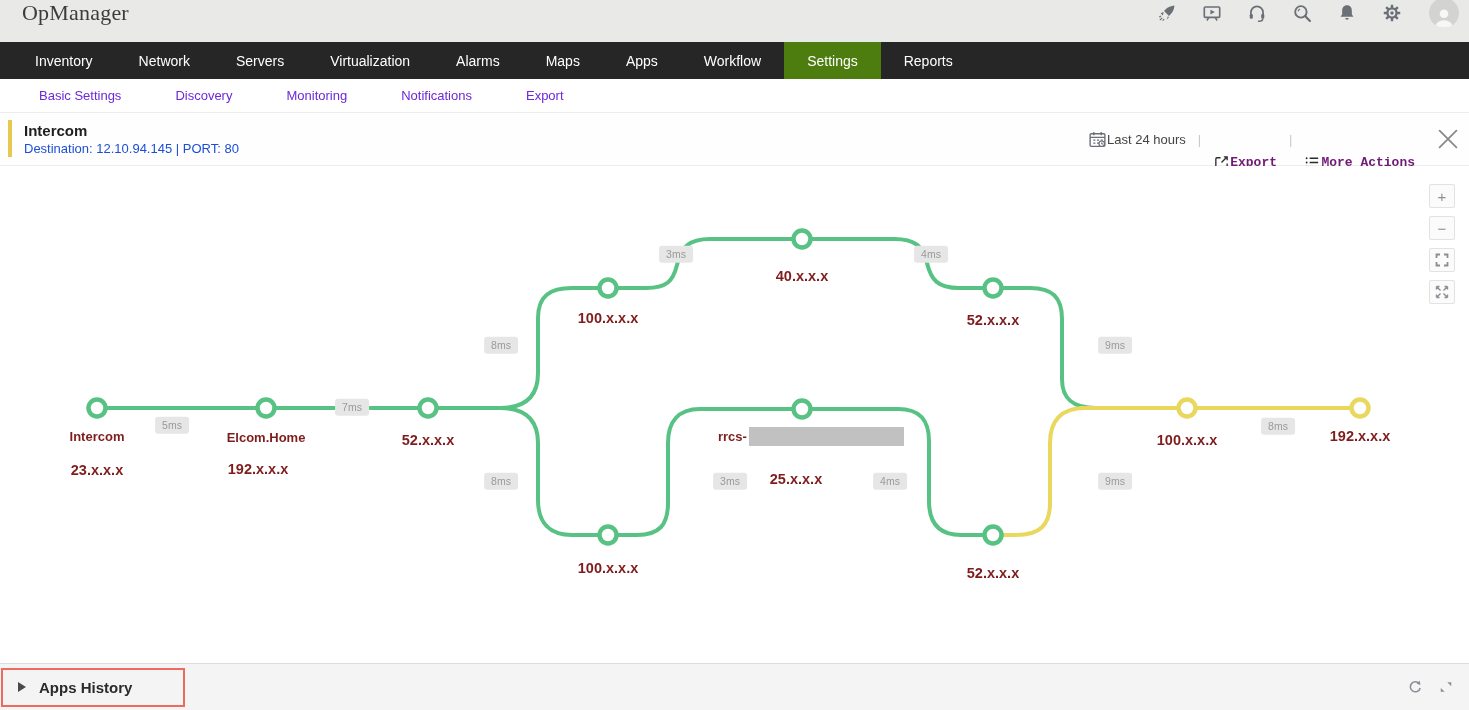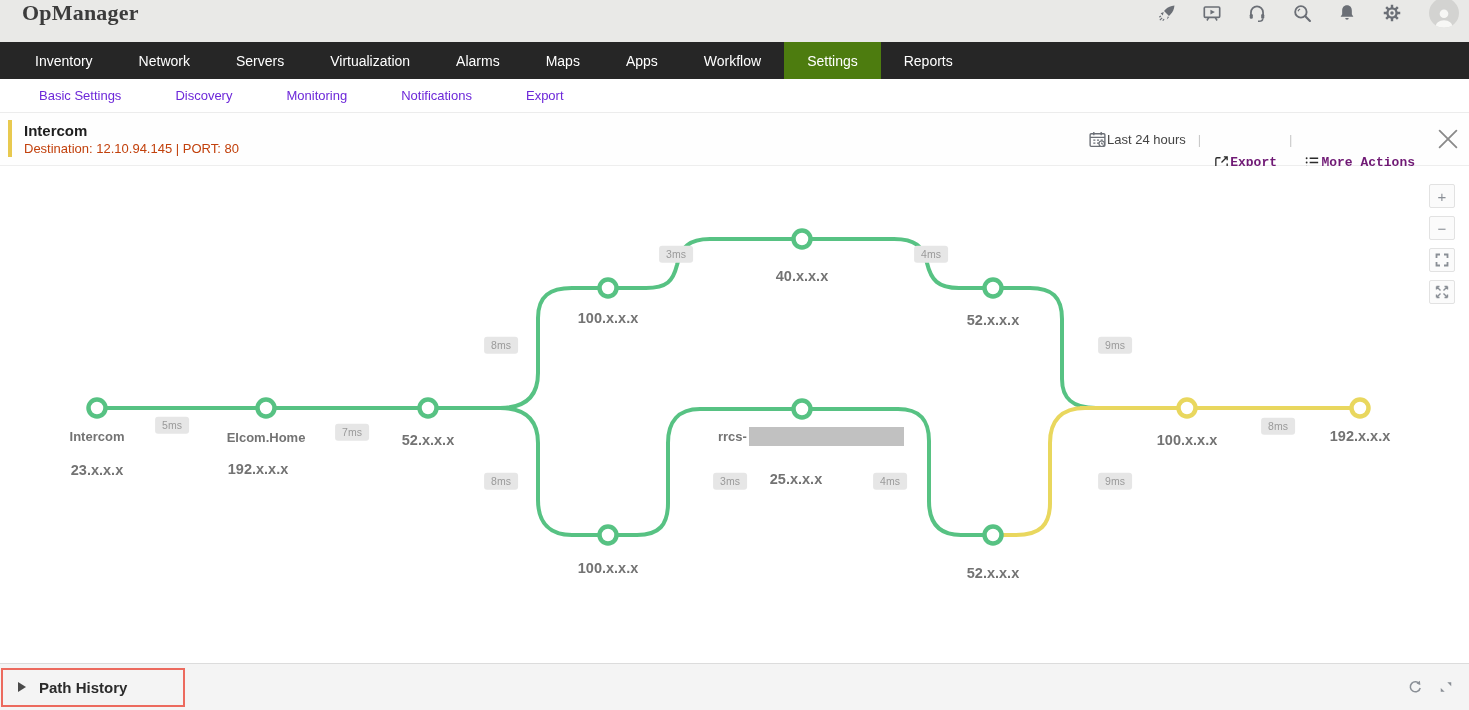--- a/index.html
+++ b/index.html
@@ -2,50 +2,50 @@
 <html><head>
 <meta charset="utf-8">
 <style>
   * { box-sizing: border-box; margin: 0; padding: 0; }
   html,body { width:1469px; height:710px; }
   body {
     font-family: "Liberation Sans", sans-serif;
     background:#ffffff; color:#222; overflow:hidden; position:relative;
   }
   
-  .topbar { height:42px; background:#e9e9e7; display:flex; align-items:center; padding:0 10px 16px 22px;font-weight:bold; }
+  .topbar { height:42px; background:#e9e9e7; display:flex; align-items:center; padding:0 10px 16px 22px; }
   .logo { font-family:"Liberation Serif", serif; font-size:22px; color:#3c3c3c; letter-spacing:.2px; }
   .topbar-spacer { flex:1; }
   .topbar-icons { display:flex; align-items:center; gap:21px; }
   .tico { width:24px; height:24px; display:flex; align-items:center; justify-content:center; cursor:pointer; }
   .tico svg { display:block; }
   .avatar { width:30px; height:30px; border-radius:50%; background:#d3d3d1; display:flex; align-items:flex-end; justify-content:center; overflow:hidden; margin-left:4px; }
   
   .mainnav { height:37px; background:#262626; display:flex; align-items:stretch; padding-left:12px; }
   .navitem { color:#fff; font-size:14px; display:flex; align-items:center; padding:0 23px; cursor:pointer; }
   .navitem.active { background:#4d7c0f; }
   
   .subnav { height:34px; background:#ffffff; border-bottom:1px solid #ececec; display:flex; align-items:stretch; padding-left:12px; }
   .subitem { color:#6d28d9; font-size:13px; display:flex; align-items:center; padding:0 27px; cursor:pointer; }
   
   .viewheader { height:53px; background:#fefefe; border-bottom:1px solid #eeeeee; position:relative; display:flex; align-items:center; }
   .accentbar { position:absolute; left:8px; top:7px; width:4px; height:37px; background:#e8c94f; }
   .vh-titles { margin-left:24px; }
   .vh-title { font-size:15px; font-weight:bold; color:#1f1f1f; }
-  .vh-sub { font-size:13px; color:#c2410c; margin-top:2px; }
+  .vh-sub { font-size:13px; color:#1d4ed8; margin-top:2px; }
   .vh-spacer { flex:1; }
   .vh-tools { display:flex; align-items:center; gap:12px; font-size:13px; color:#444; margin-right:18px; }
   .vh-tool { display:flex; align-items:center; gap:0; cursor:pointer; }
   .vh-tool.bold { font-family:Liberation Mono, monospace; font-weight:bold; color:#701a75;margin-top:47px; }
   .vh-sep { color:#c9c9c9; }
   .vh-close { width:30px; height:30px; display:flex; align-items:center; justify-content:center; cursor:pointer; margin-right:6px; }
   
   .diagram { position:relative; height:497px; background:#ffffff; }
   .diagram svg.links { position:absolute; left:0; top:0; }
-  .nodelabel { position:absolute; transform:translateX(-50%); font-weight:bold; color:#737373; white-space:nowrap;text-align:right; }
+  .nodelabel { position:absolute; transform:translateX(-50%); font-weight:bold; color:#7f1d1d; white-space:nowrap;text-align:right; }
   .hostname { font-size:13px; }
   .ip { font-size:14.5px; }
   .rrcs-row { position:absolute; display:flex; align-items:center; white-space:nowrap; transform:none; }
   .redact { display:inline-block; width:155px; height:19px; background:#c1c1c1; margin-left:2px; }
   .badge { position:absolute; transform:translate(-50%,-50%); background:#e6e6e6; color:#9a9a9a; font-size:10.5px; padding:3px 7px; border-radius:3px; line-height:1; }
   .zoomctrls { position:absolute; right:14px; top:18px; display:flex; flex-direction:column; gap:8px; }
   .zbtn { width:26px; height:24px; background:#fbfbfb; border:1px solid #e2e2e2; border-radius:2px; color:#8a8f96; display:flex; align-items:center; justify-content:center; font-size:15px; cursor:pointer; }
   
   .footer { height:47px; background:#f4f4f4; border-top:1px solid #dcdcdc; display:flex; align-items:center; position:relative; }
   .ph-annotation { position:absolute; left:1px; top:4px; width:184px; height:39px; border:2px solid #ec6a5e; }
@@ -219,21 +219,21 @@
   <div class="rrcs-row nodelabel hostname" style="left:718px; top:261px;">
     <span>rrcs-</span>
     <span class="redact"></span>
   </div>
   <div class="nodelabel ip" style="left:796px; top:305px;">25.x.x.x</div>
   <div class="nodelabel ip" style="left:993px; top:399px;">52.x.x.x</div>
   <div class="nodelabel ip" style="left:1187px; top:266px;">100.x.x.x</div>
   <div class="nodelabel ip" style="left:1360px; top:262px;">192.x.x.x</div>
 
   <span class="badge" style="left:172px; top:259px;">5ms</span>
-  <span class="badge" style="left:352px; top:266px;">7ms</span>
+  <span class="badge" style="left:352px; top:241px;">7ms</span>
   <span class="badge" style="left:501px; top:179px;">8ms</span>
   <span class="badge" style="left:676px; top:88px;">3ms</span>
   <span class="badge" style="left:931px; top:88px;">4ms</span>
   <span class="badge" style="left:1115px; top:179px;">9ms</span>
   <span class="badge" style="left:501px; top:315px;">8ms</span>
   <span class="badge" style="left:730px; top:315px;">3ms</span>
   <span class="badge" style="left:890px; top:315px;">4ms</span>
   <span class="badge" style="left:1115px; top:315px;">9ms</span>
   <span class="badge" style="left:1278px; top:260px;">8ms</span>
 
@@ -249,21 +249,21 @@
       <svg width="16" height="16" viewBox="0 0 16 16">
           <path d="M2.5 2.5L6.5 6.5M2.5 2.5H5.5M2.5 2.5V5.5 M13.5 2.5L9.5 6.5M13.5 2.5H10.5M13.5 2.5V5.5 M2.5 13.5L6.5 9.5M2.5 13.5H5.5M2.5 13.5V10.5 M13.5 13.5L9.5 9.5M13.5 13.5H10.5M13.5 13.5V10.5" fill="none" stroke="#8a8f96" stroke-width="1.4"></path>
         </svg>
     </div>
   </div>
 </main>
 
 <footer class="footer">
   <div class="ph-annotation"></div>
   <span class="caret"></span>
-  <span class="ph-label">Path History</span>
+  <span class="ph-label">Apps History</span>
   <div class="footer-spacer"></div>
   <div class="footer-icons">
     <span class="fico">
       <svg width="16" height="16" viewBox="0 0 16 16">
           <path d="M12.6 5.2A5 5 0 1 0 13.2 9" fill="none" stroke="#8a8f96" stroke-width="1.5"></path>
           <polygon points="12.9,1.8 13.3,5.9 9.5,4.6" fill="#8a8f96"></polygon>
         </svg>
     </span>
     <span class="fico">
       <svg width="14" height="14" viewBox="0 0 16 16">

